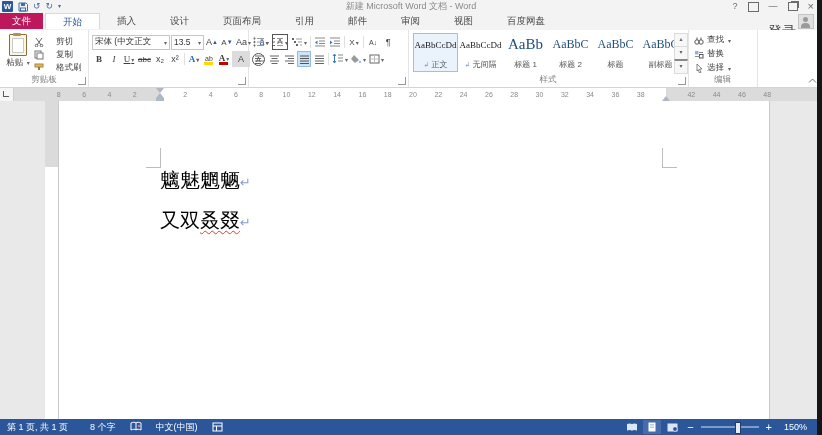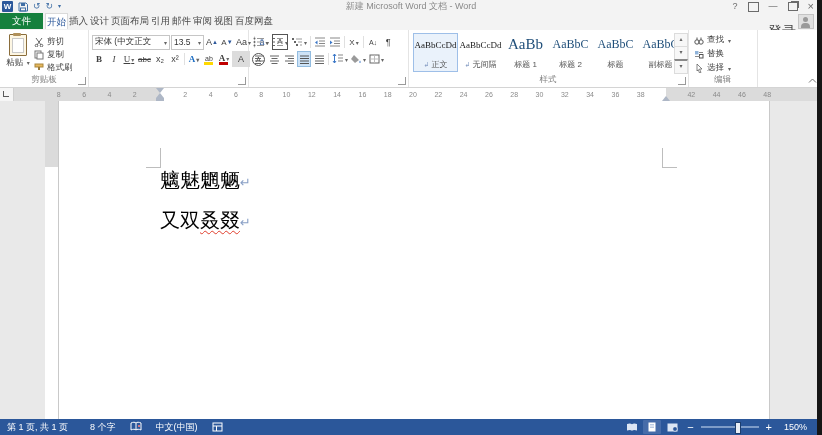--- a/index.html
+++ b/index.html
@@ -12,22 +12,22 @@
   .word-logo{width:11px;height:11px;background:#2b579a;color:#fff;font-size:8px;font-weight:bold;
              text-align:center;line-height:11px;border-radius:1px;}
   #win-title{position:absolute;left:0;top:0;width:100%;text-align:center;font-size:9px;
              line-height:13px;color:#8a8a8a;pointer-events:none;}
   .win-controls{position:absolute;right:8px;top:0;display:flex;gap:10px;align-items:center;height:13px;z-index:5;}
   .win-controls span{font-size:9px;color:#6b6b6b;line-height:13px;cursor:pointer;}
   .restore-box{width:8px;height:7px;border:1px solid #6b6b6b;box-shadow:2px -2px 0 -1px #6b6b6b;}
   .ribbonopt-box{width:9px;height:8px;border:1px solid #6b6b6b;position:relative;}
   
   #tabrow{position:absolute;left:0;top:13px;width:100%;height:17px;background:#f3f3f3;}
-  .tab{display:inline-block;padding:0 1px;font-size:9.5px;line-height:16px;color:#4a4a4a;cursor:pointer;vertical-align:top;}
-  .tab.file{background:#15803d;color:#fff;padding:0 12px;margin-right:2px;}
+  .tab{display:inline-block;padding:0 17px;font-size:9.5px;line-height:16px;color:#4a4a4a;cursor:pointer;vertical-align:top;}
+  .tab.file{background:#be185d;color:#fff;padding:0 12px;margin-right:2px;}
   .tab.active{background:#fff;color:#2b579a;border:1px solid #dadada;border-bottom:none;line-height:15px;}
   #signin{position:absolute;right:26px;top:10px;font-size:14px;color:#444;cursor:pointer;font-family:Liberation Serif, serif;}
   .avatar{position:absolute;right:8px;top:1px;width:14px;height:13px;background:#e0e0e0;border:1px solid #c4c4c4;cursor:pointer;}
   .avatar:before{content:"";position:absolute;left:4px;top:2px;width:5px;height:5px;border-radius:50%;background:#9a9a9a;}
   .avatar:after{content:"";position:absolute;left:2px;top:8px;width:9px;height:5px;border-radius:4px 4px 0 0;background:#9a9a9a;}
   
   #ribbon{position:absolute;left:0;top:30px;width:100%;height:57px;background:#fff;border-bottom:1px solid #d4d4d4;}
   .grp{position:absolute;top:0;height:100%;border-right:1px solid #e4e4e4;}
   .grp-label{position:absolute;bottom:1px;left:0;width:100%;text-align:center;font-size:8.5px;color:#7f7f7f;}
   .launcher{position:absolute;bottom:2px;right:2px;width:7px;height:7px;border-right:1px solid #9a9a9a;
@@ -35,21 +35,21 @@
   .rbtn{display:inline-flex;align-items:center;justify-content:center;height:14px;min-width:12px;
         font-size:9px;color:#3f3f3f;cursor:pointer;border:1px solid transparent;}
   .caret{font-size:6px;color:#666;margin-left:1px;}
   .vsep{display:inline-block;width:1px;height:12px;background:#e0e0e0;margin:0 1px;vertical-align:middle;}
   .row{position:absolute;left:4px;display:flex;align-items:center;gap:1px;}
   
   .paste-btn{position:absolute;left:4px;top:3px;width:28px;height:47px;text-align:center;cursor:pointer;font-size:8.5px;color:#3f3f3f;}
   .clip-icon{width:16px;height:20px;margin:1px auto 1px;border:1px solid #8a6d3b;background:#fdf6e3;position:relative;border-radius:1px;}
   .clip-icon:before{content:"";position:absolute;left:3px;top:-2px;width:8px;height:3px;background:#b0905a;border-radius:1px;}
   .clip-icon:after{content:"";position:absolute;left:2px;top:3px;width:10px;height:13px;background:#fff;border:1px solid #c9c9c9;}
-  .small-cmd{display:flex;align-items:center;gap:3px;font-size:8.5px;height:13px;cursor:pointer;color:#3f3f3f;white-space:nowrap;}
+  .small-cmd{display:flex;align-items:center;gap:12px;font-size:8.5px;height:13px;cursor:pointer;color:#3f3f3f;white-space:nowrap;}
   
   .combo{display:flex;align-items:center;height:13px;border:1px solid #c6c6c6;background:#fff;
          font-size:8.5px;padding:0 2px;color:#333;cursor:pointer;white-space:nowrap;overflow:hidden;}
   .combo .caret{margin-left:auto;}
   .b{font-weight:bold;font-family:"Liberation Serif",serif;}
   .i{font-style:italic;font-family:"Liberation Serif",serif;}
   .u{text-decoration:underline;font-family:"Liberation Serif",serif;}
   .strike{text-decoration:line-through;font-size:8px;}
   .fx-a{color:#1f6fc4;font-weight:bold;font-family:"Liberation Serif",serif;}
   .bar-under{display:inline-block;position:relative;width:11px;height:12px;text-align:center;font-size:9px;line-height:10px;}

